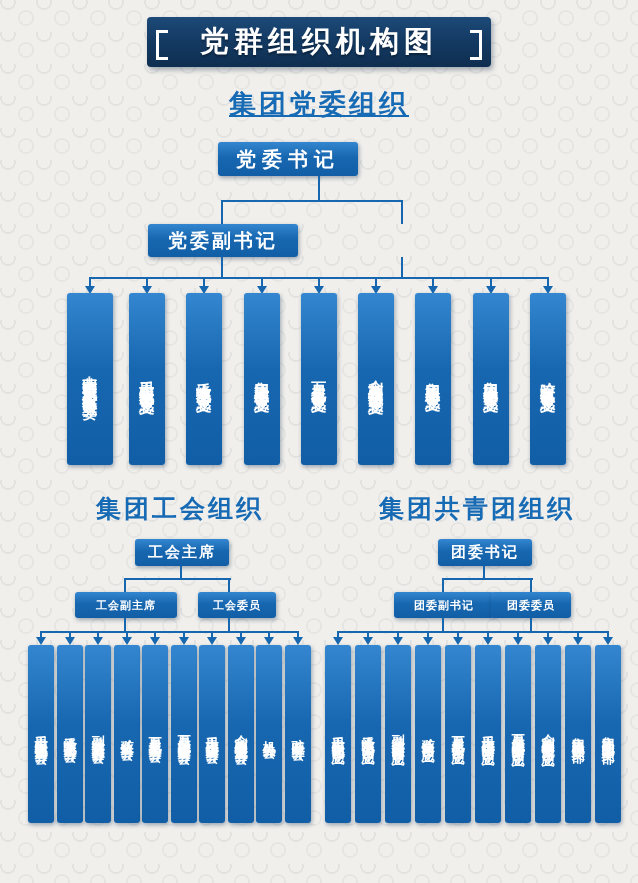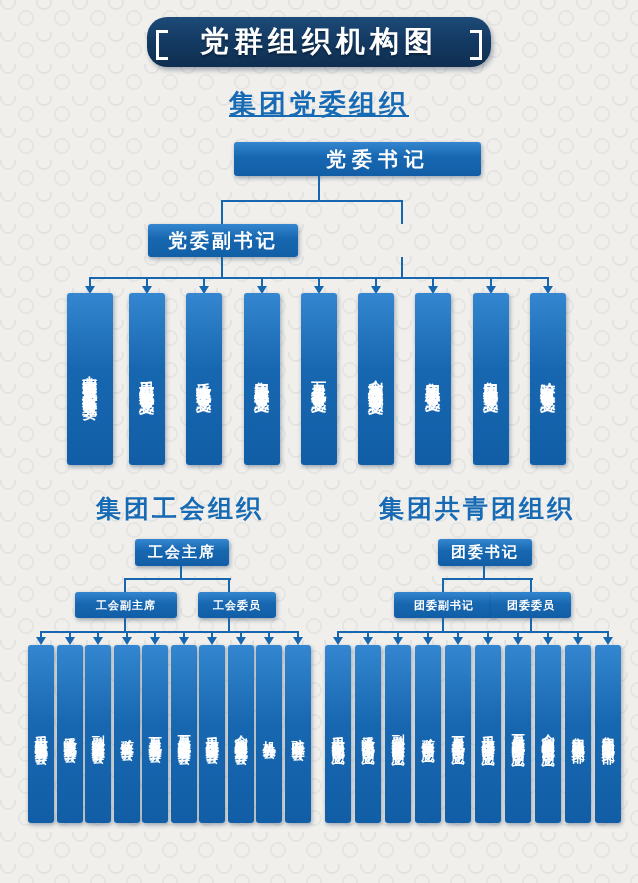--- a/index.html
+++ b/index.html
@@ -8,21 +8,21 @@
     position:relative;width:638px;height:883px;overflow:hidden;
     background-color:#f0efec;
     background-image:
       radial-gradient(circle at 8px 2px, rgba(150,158,165,0) 6px, rgba(150,158,165,.16) 6.5px, rgba(150,158,165,.16) 7.5px, rgba(150,158,165,0) 8.2px),
       radial-gradient(circle at 26px 18px, rgba(150,158,165,0) 6px, rgba(150,158,165,.13) 6.5px, rgba(150,158,165,.13) 7.5px, rgba(150,158,165,0) 8.2px);
     background-size:36px 32px;
   }
   .banner{
     position:absolute;left:147px;top:17px;width:344px;height:50px;
     background:linear-gradient(180deg,#1d4a78 0%,#143b64 45%,#0f2e50 100%);
-    border-radius:20px;box-shadow:2px 3px 5px rgba(20,40,70,.35);
+    border-radius:4px;box-shadow:2px 3px 5px rgba(20,40,70,.35);
     display:flex;align-items:center;justify-content:center;
   }
   .banner h1{
     margin:0;color:#ffffff;font-size:29px;font-weight:bold;letter-spacing:5px;
     text-shadow:0 2px 2px rgba(0,0,0,.35);
   }
   .corner{position:absolute;width:9px;height:24px;top:13px;}
   .corner.cl{left:9px;border-left:3px solid #fff;border-top:3px solid #fff;border-bottom:3px solid #fff;}
   .corner.cr{right:9px;border-right:3px solid #fff;border-top:3px solid #fff;border-bottom:3px solid #fff;}
   .section-heading{
@@ -59,21 +59,21 @@
 <div class="page">
 
   <div class="banner">
     <i class="corner cl"></i>
     <h1>党群组织机构图</h1>
     <i class="corner cr"></i>
   </div>
 
   <h2 class="section-heading sh-lg" style="left:0;top:86px;width:638px;">集团党委组织</h2>
 
-  <div class="hbox root-lg" style="left:234px;top:142px;width:206px;height:34px;padding-left:41px;">党委书记</div>
+  <div class="hbox root-lg" style="left:218px;top:142px;width:140px;height:34px;">党委书记</div>
 
   <i class="ln" style="left:318px;top:176px;width:2px;height:24px;"></i>
   <i class="ln" style="left:222px;top:200px;width:181px;height:2px;"></i>
   <i class="ln" style="left:221px;top:200px;width:2px;height:24px;"></i>
   <i class="ln" style="left:401px;top:200px;width:2px;height:24px;"></i>
 
   <div class="hbox mid" style="left:148px;top:224px;width:150px;height:33px;">党委副书记</div>
 
   <i class="ln" style="left:221px;top:257px;width:2px;height:20px;"></i>
   <i class="ln" style="left:401px;top:257px;width:2px;height:20px;"></i>

